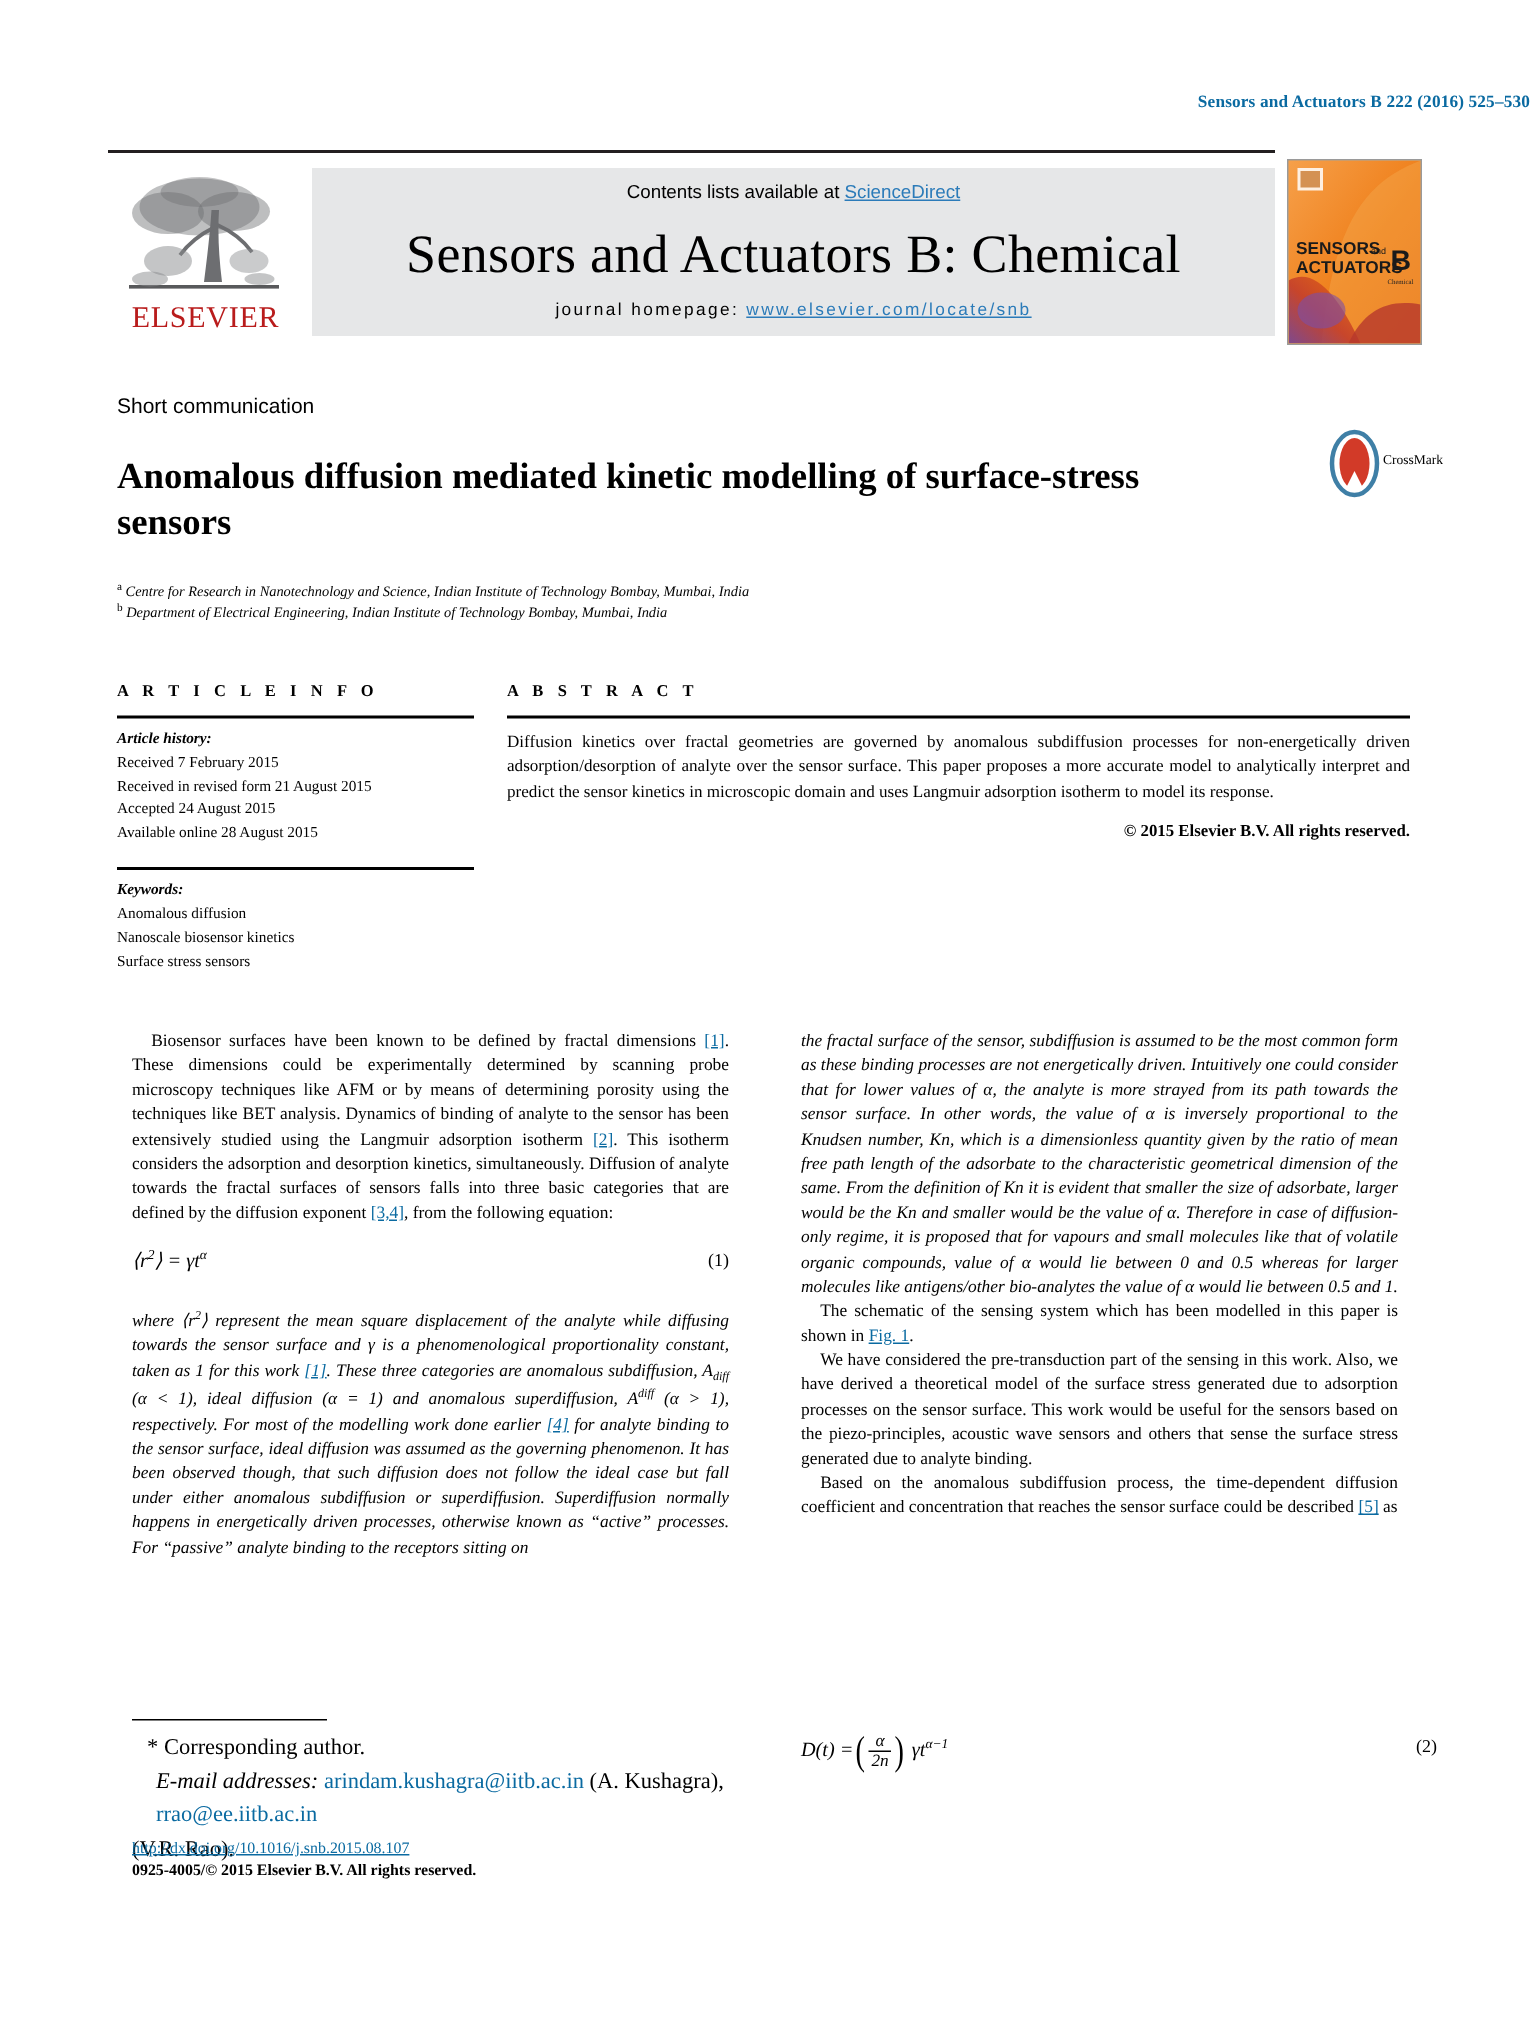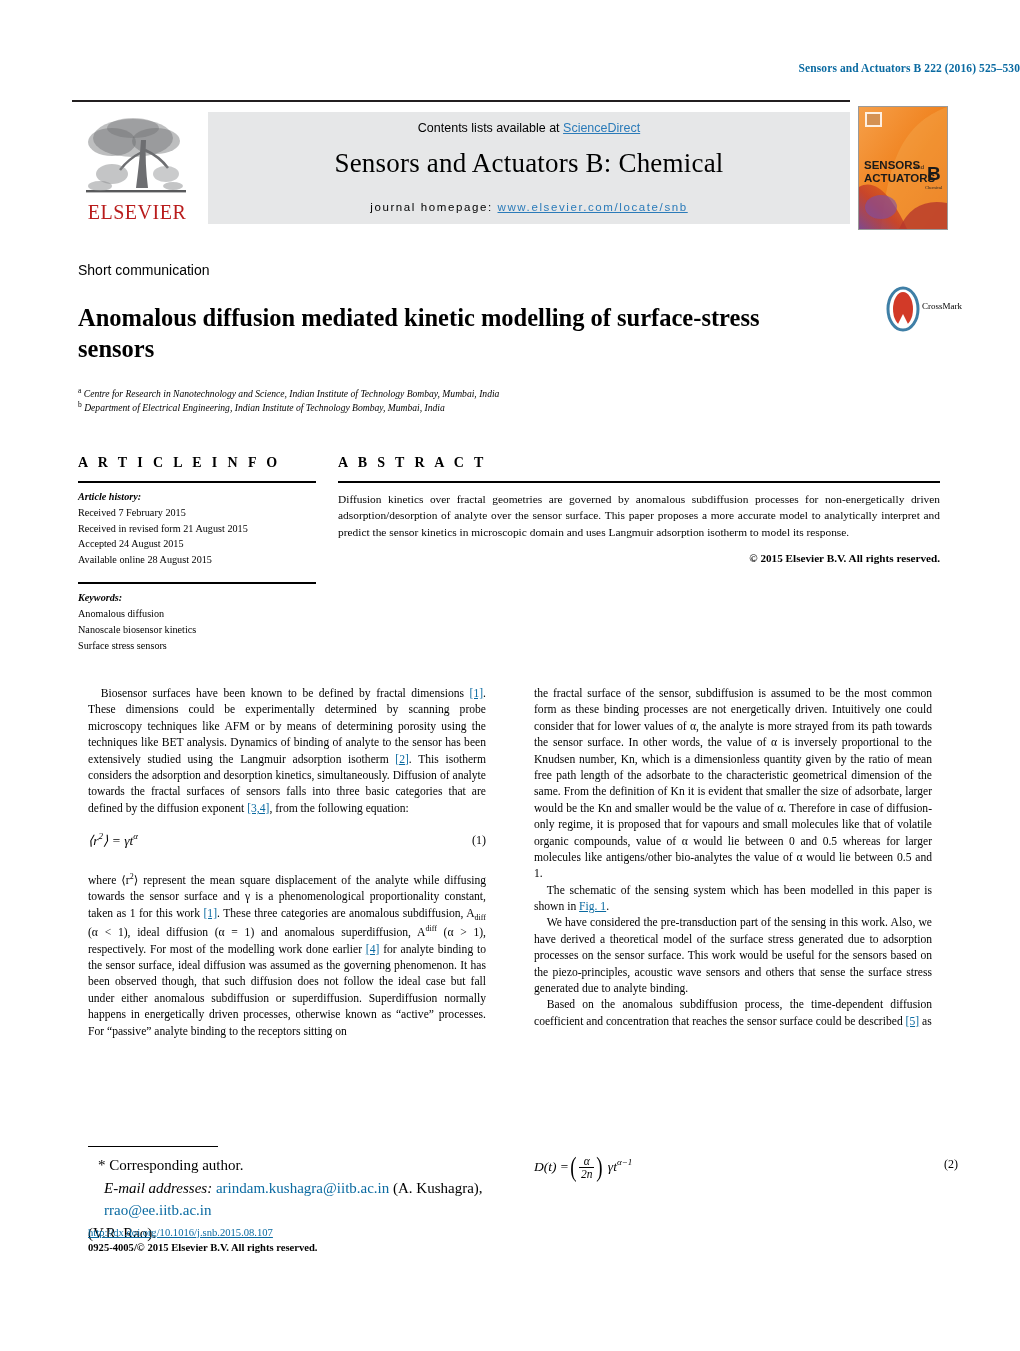--- a/index.html
+++ b/index.html
@@ -80,21 +80,21 @@
     top: 9px; left: 0; width: 642px;
     text-align: center;
     font-size: 12.5px;
     font-family: "Liberation Sans", sans-serif;
   }
   .sd-link { color: #2b7bb9; }
   .banner-title {
     position: absolute;
     top: 36px; left: 0; width: 642px;
     text-align: center;
-    font-size: 27px;
+    font-size: 36px;
     font-family: "Liberation Serif", serif;
     letter-spacing: .2px;
   }
   .banner-home {
     position: absolute;
     bottom: 11px; left: 0; width: 642px;
     text-align: center;
     font-size: 11.5px;
     font-family: "Liberation Sans", sans-serif;
     letter-spacing: 1.6px;
@@ -168,21 +168,21 @@
     font-size: 9px;
     font-family: "Liberation Serif", serif;
   }
 
   
   .infoabs { position: absolute; top: 455px; left: 78px; width: 880px; }
   .col-info { position: absolute; left: 0; top: 0; width: 238px; }
   .col-abs  { position: absolute; left: 260px; top: 0; width: 602px; }
 
   .sechead {
-    font-size: 14px;
+    font-size: 11px;
     font-weight: bold;
     font-family: "Liberation Serif", serif;
     letter-spacing: 3.4px;
   }
   .rule {
     height: 2px;
     background: #000;
     margin-top: 10px;
   }
   .hist {
@@ -226,21 +226,21 @@
   .bcol.left  { left: 0; }
   .bcol.right { left: 446px; }
   .bcol p {
     margin: 0;
     font-size: 11.6px;
     line-height: 1.415;
     text-align: justify;
     font-family: "Liberation Serif", serif;
     text-indent: 1.1em;
   }
-  .bcol p.noind { text-indent: 0; }
+  .bcol p.noind { text-indent: 0; font-style: italic; }
   .ref { color: #0a6aa1; }
 
   .eqrow {
     position: relative;
     margin: 14px 0 14px 0;
     height: 26px;
     font-family: "Liberation Serif", serif;
   }
   .eq { position: absolute; left: 0; top: 0; font-size: 13.5px; font-style: italic; }
   .eqnum { position: absolute; right: 0; top: 2px; font-size: 12px; font-style: normal; }

